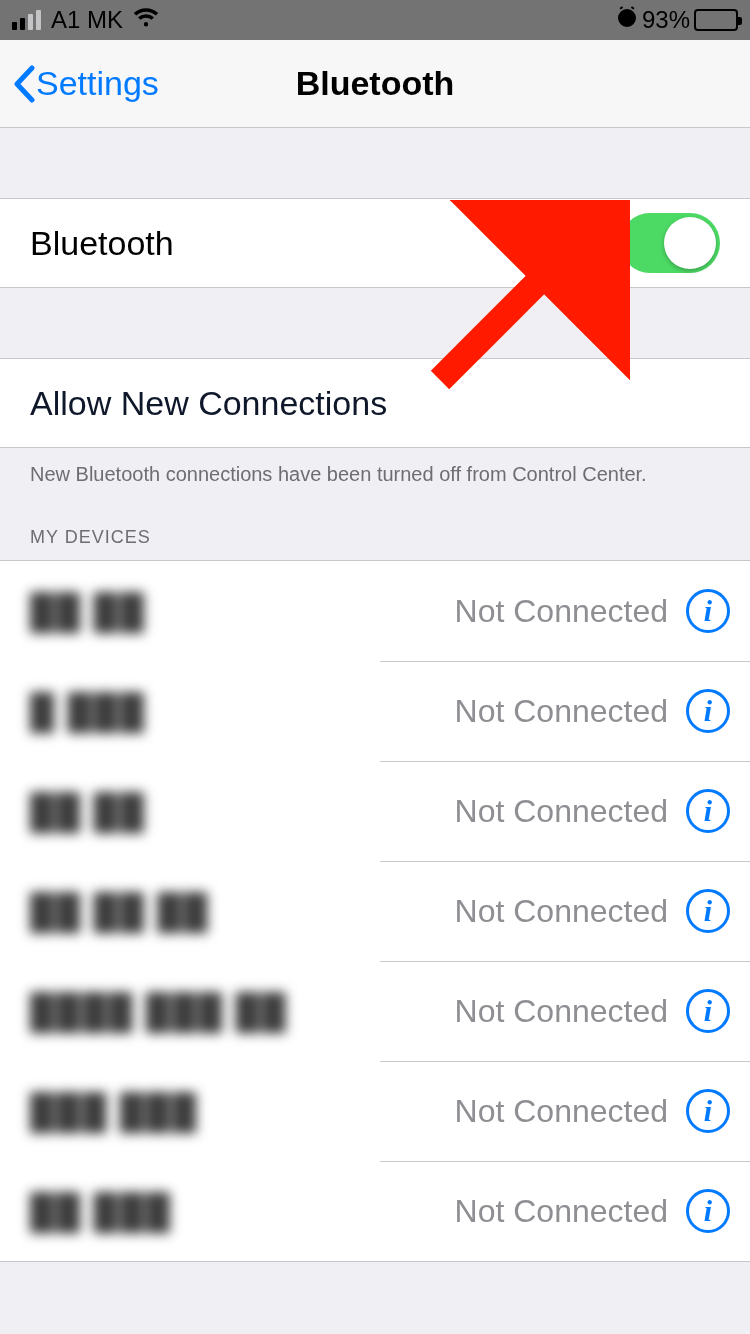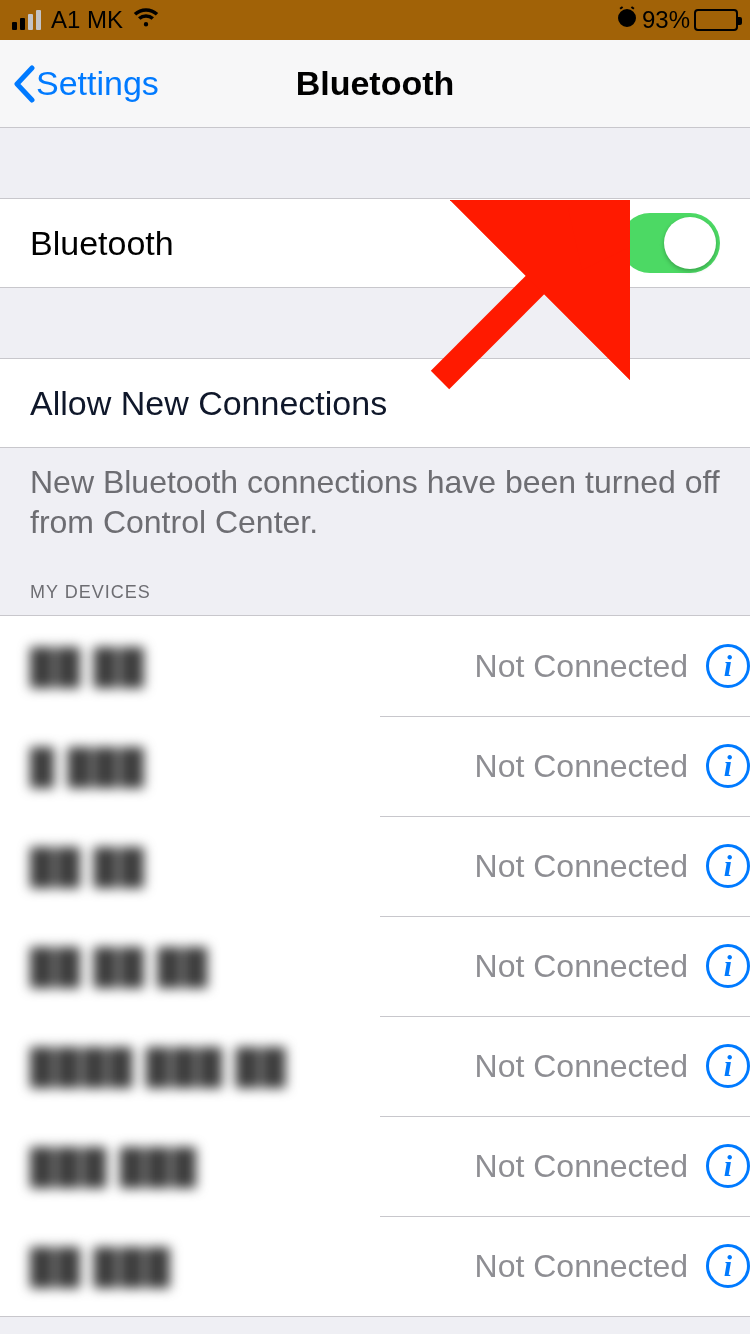--- a/index.html
+++ b/index.html
@@ -12,21 +12,21 @@
 }
 
 
 .statusbar {
   height: 40px;
   display: flex;
   align-items: center;
   padding: 0 12px;
   font-size: 24px;
   font-weight: 500;
-  background: #a16207;
+  background: #737373;
 }
 .sb-left { display: flex; align-items: center; gap: 10px; flex: 1; }
 .sb-center { flex: 1; text-align: center; font-weight: 600; }
 .sb-right { flex: 1; display: flex; align-items: center; justify-content: flex-end; gap: 4px; }
 .signal { display: inline-flex; align-items: flex-end; gap: 3px; }
 .signal i { width: 5px; background: #000; display: inline-block; border-radius: 1px; }
 .signal i.off { background: #c4c4c7; }
 .signal i:nth-child(1){height:8px;} .signal i:nth-child(2){height:12px;}
 .signal i:nth-child(3){height:16px;} .signal i:nth-child(4){height:20px;}
 .wifi-icon { display:inline-block; }
@@ -67,38 +67,38 @@
 }
 
 
 .switch { margin-left:auto; width: 100px; height: 60px; border-radius: 30px; background:#4cd964; position:relative; }
 .switch .knob { position:absolute; right:4px; top:4px; width:52px; height:52px; border-radius:50%; background:#fff; box-shadow:0 2px 4px rgba(0,0,0,.25); }
 
 .link-text { color:#0f172a; }
 
 .footer-note {
   padding: 14px 30px 0 30px;
-  font-size: 32px;
+  font-size: 20px;
   color:#6d6d72;
   line-height: 1.25;
 }
 
 .section-header {
   padding: 40px 30px 12px 30px;
   font-size: 18px;
   letter-spacing: 1px;
   color:#6d6d72;
 }
 .section-header.with-spinner { display:flex; align-items:center; gap:18px; padding-top: 50px;}
 
 
 .device-list { background:#fff; border-top:1px solid #c8c7cc; border-bottom:1px solid #c8c7cc; }
 .device-row {
   display:flex; align-items:center; height: 100px;
-  padding-left: 30px; 
+  padding-left: 30px; padding-right: 20px;
   position: relative;
 }
 .device-row + .device-row::before {
   content:""; position:absolute; top:0; left:380px; right:0; height:1px; background:#c8c7cc;
 }
 .device-name { font-size: 34px; filter: blur(6px); color:#3c3c3c; letter-spacing:2px;}
 .device-status { margin-left:auto; font-size: 32px; color:#8e8e93; }
 .info-btn {
   width:44px; height:44px; border-radius:50%; border:3px solid #007aff;
   display:flex; align-items:center; justify-content:center; margin-left:18px;

